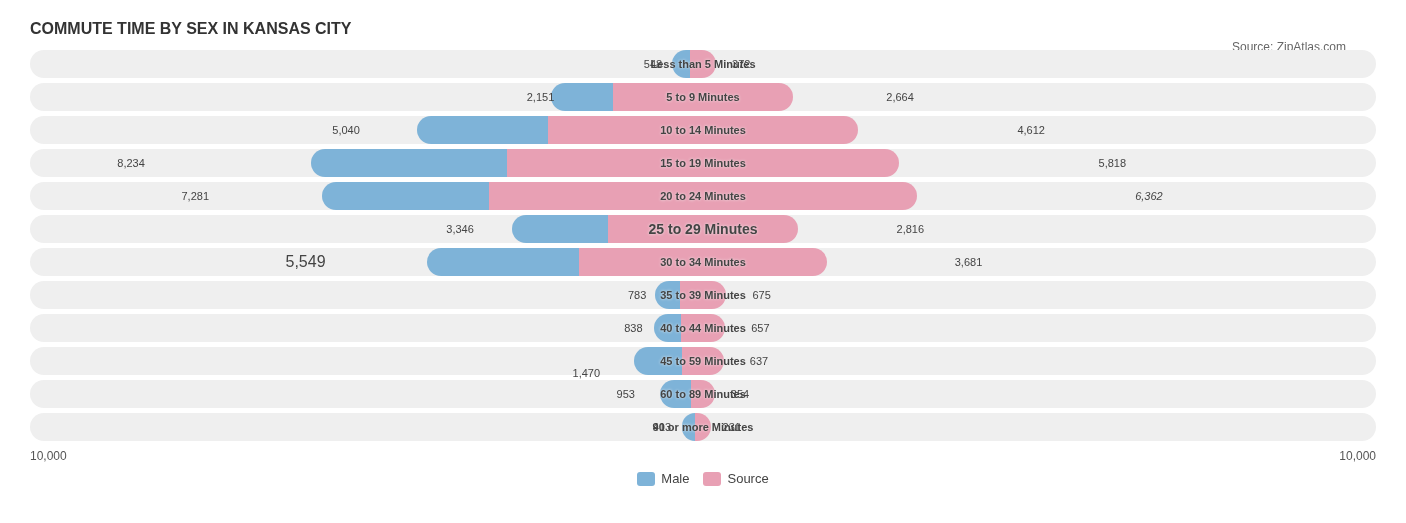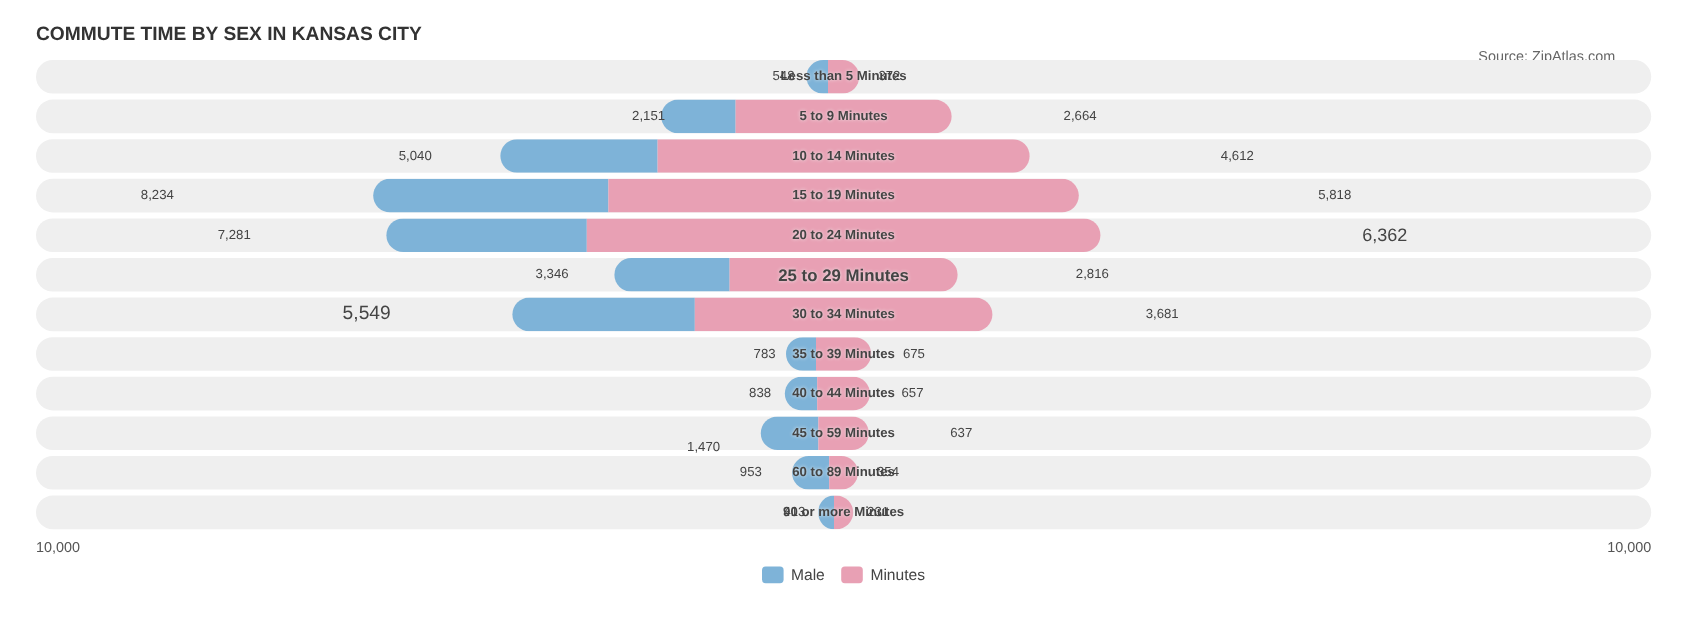--- a/index.html
+++ b/index.html
@@ -127,21 +127,21 @@
           <div style="display: flex; width: 100%; height: 100%; border-radius: 14px; overflow: hidden; position: relative;">
             <div style="flex: 1 1 0%; display: flex; justify-content: flex-end; align-items: center;">
               <div style="width: 36.405%; height: 100%; background: rgb(126, 179, 216); border-radius: 14px 0px 0px 14px; flex-shrink: 0;"></div>
             </div>
             <div style="width: 0px; height: 100%; flex-shrink: 0;"></div>
             <div style="width: 31.81%; height: 100%; background: rgb(232, 160, 180); border-radius: 0px 14px 14px 0px; flex-shrink: 0;"></div>
             <div style="flex: 1 1 0%;"></div>
           </div>
           <span style="position: absolute; left: 50%; transform: translateX(-50%); font-size: 11px; font-weight: bold; color: rgb(68, 68, 68); white-space: nowrap; z-index: 3; pointer-events: none; text-shadow: rgb(239, 239, 239) 0px 0px 3px; text-align: center;">20 to 24 Minutes</span>
           <span style="position: absolute; right: calc(86.405% + 4px); font-size: 11px; color: rgb(68, 68, 68); white-space: nowrap; z-index: 3; pointer-events: none;">7,281</span>
-          <span style="position: absolute; left: calc(81.81% + 4px); font-size: 15px; color: rgb(68, 68, 68); white-space: nowrap; z-index: 3; pointer-events: none;">6,362</span>
+          <span style="position: absolute; left: calc(81.81% + 4px); font-size: 11px; color: rgb(68, 68, 68); white-space: nowrap; z-index: 3; pointer-events: none; font-style: italic;">6,362</span>
         </div>
         <div style="display: flex; align-items: center; height: 28px; margin-bottom: 5px; position: relative; background: rgb(239, 239, 239); border-radius: 14px; overflow: visible;">
           <div style="display: flex; width: 100%; height: 100%; border-radius: 14px; overflow: hidden; position: relative;">
             <div style="flex: 1 1 0%; display: flex; justify-content: flex-end; align-items: center;">
               <div style="width: 16.73%; height: 100%; background: rgb(126, 179, 216); border-radius: 14px 0px 0px 14px; flex-shrink: 0;"></div>
             </div>
             <div style="width: 0px; height: 100%; flex-shrink: 0;"></div>
             <div style="width: 14.08%; height: 100%; background: rgb(232, 160, 180); border-radius: 0px 14px 14px 0px; flex-shrink: 0;"></div>
             <div style="flex: 1 1 0%;"></div>
           </div>
@@ -192,21 +192,21 @@
           <div style="display: flex; width: 100%; height: 100%; border-radius: 14px; overflow: hidden; position: relative;">
             <div style="flex: 1 1 0%; display: flex; justify-content: flex-end; align-items: center;">
               <div style="width: 7.35%; height: 100%; background: rgb(126, 179, 216); border-radius: 14px 0px 0px 14px; flex-shrink: 0;"></div>
             </div>
             <div style="width: 0px; height: 100%; flex-shrink: 0;"></div>
             <div style="width: 3.185%; height: 100%; background: rgb(232, 160, 180); border-radius: 0px 14px 14px 0px; flex-shrink: 0;"></div>
             <div style="flex: 1 1 0%;"></div>
           </div>
           <span style="position: absolute; left: 50%; transform: translateX(-50%); font-size: 11px; font-weight: bold; color: rgb(68, 68, 68); white-space: nowrap; z-index: 3; pointer-events: none; text-shadow: rgb(239, 239, 239) 0px 0px 3px;">45 to 59 Minutes</span>
           <span style="position: absolute; right: calc(57.35% + 4px); font-size: 11px; color: rgb(68, 68, 68); white-space: nowrap; z-index: 3; pointer-events: none; margin-top: 24px;">1,470</span>
-          <span style="position: absolute; left: calc(53.185% + 4px); font-size: 11px; color: rgb(68, 68, 68); white-space: nowrap; z-index: 3; pointer-events: none; margin-left: 42px;">637</span>
+          <span style="position: absolute; left: calc(53.185% + 4px); font-size: 11px; color: rgb(68, 68, 68); white-space: nowrap; z-index: 3; pointer-events: none;">637</span>
         </div>
         <div style="display: flex; align-items: center; height: 28px; margin-bottom: 5px; position: relative; background: rgb(239, 239, 239); border-radius: 14px; overflow: visible;">
           <div style="display: flex; width: 100%; height: 100%; border-radius: 14px; overflow: hidden; position: relative;">
             <div style="flex: 1 1 0%; display: flex; justify-content: flex-end; align-items: center;">
               <div style="width: 4.765%; height: 100%; background: rgb(126, 179, 216); border-radius: 14px 0px 0px 14px; flex-shrink: 0;"></div>
             </div>
             <div style="width: 0px; height: 100%; flex-shrink: 0;"></div>
             <div style="width: 1.77%; height: 100%; background: rgb(232, 160, 180); border-radius: 0px 14px 14px 0px; flex-shrink: 0;"></div>
             <div style="flex: 1 1 0%;"></div>
           </div>
@@ -232,17 +232,17 @@
       <span class="x-label">10,000</span>
       <span class="x-label">10,000</span>
     </div>
     <div class="legend">
       <div class="legend-item">
         <div class="legend-box" style="background:#7eb3d8;"></div>
         <span>Male</span>
       </div>
       <div class="legend-item">
         <div class="legend-box" style="background:#e8a0b4;"></div>
-        <span>Minutes</span>
+        <span>Source</span>
       </div>
     </div>
   </div>
 </div>
 
 </body></html>

